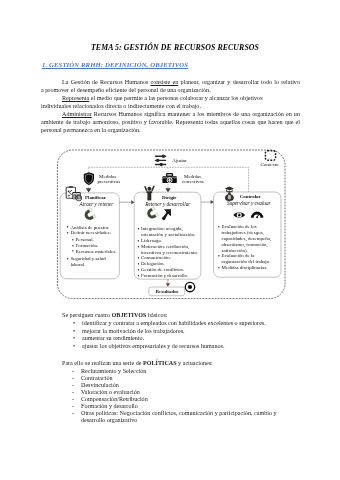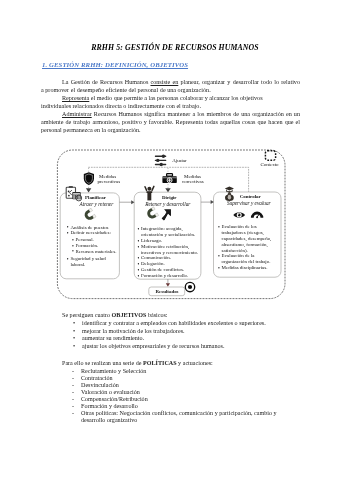--- a/index.html
+++ b/index.html
@@ -41,21 +41,21 @@
   .bxlist .li.l2{padding-left:5.2px;}
   .bxlist .li.l2first{margin-top:0.8px;}
   .bxlist .li.afterSub{margin-top:1.3px;}
   .nlabel{font-size:4.95px;line-height:5.3px;color:#141414;white-space:nowrap;}
 </style>
 </head>
 <body>
 
 <div class="page">
 
-  <div class="doc-title">RRHH 5: GESTIÓN DE RECURSOS HUMANOS</div>
+  <div class="doc-title">TEMA 5: GESTIÓN DE RECURSOS RECURSOS</div>
   <div class="sec-heading">1. GESTIÓN RRHH: DEFINICIÓN,  OBJETIVOS</div>
 
   <div id="paraLines">
       <div class="pline jus" style="top: 79.4px;"><span class="indent"></span><span>La Gestión de Recursos Humanos </span><u>consiste en</u><span> planear, organizar y desarrollar todo lo relativo</span><span class="jfill"></span></div>
       <div class="pline" style="top: 87.4px;"><span>a promover el desempeño eficiente del personal de una organización.</span></div>
       <div class="pline" style="top: 95.4px;"><span class="indent"></span><u>Representa</u><span> el medio que permite a las personas colaborar y alcanzar los objetivos</span></div>
       <div class="pline" style="top: 103.4px;"><span>individuales relacionados directa o indirectamente con el trabajo.</span></div>
       <div class="pline jus" style="top: 111.4px;"><span class="indent"></span><u>Administrar</u><span> Recursos Humanos significa mantener a los miembros de una organización en un</span><span class="jfill"></span></div>
       <div class="pline jus" style="top: 119.4px;"><span>ambiente de trabajo armonioso, positivo y favorable. Representa todas aquellas cosas que hacen que el</span><span class="jfill"></span></div>
       <div class="pline" style="top: 127.4px;"><span>personal permanezca en la organización.</span></div>

